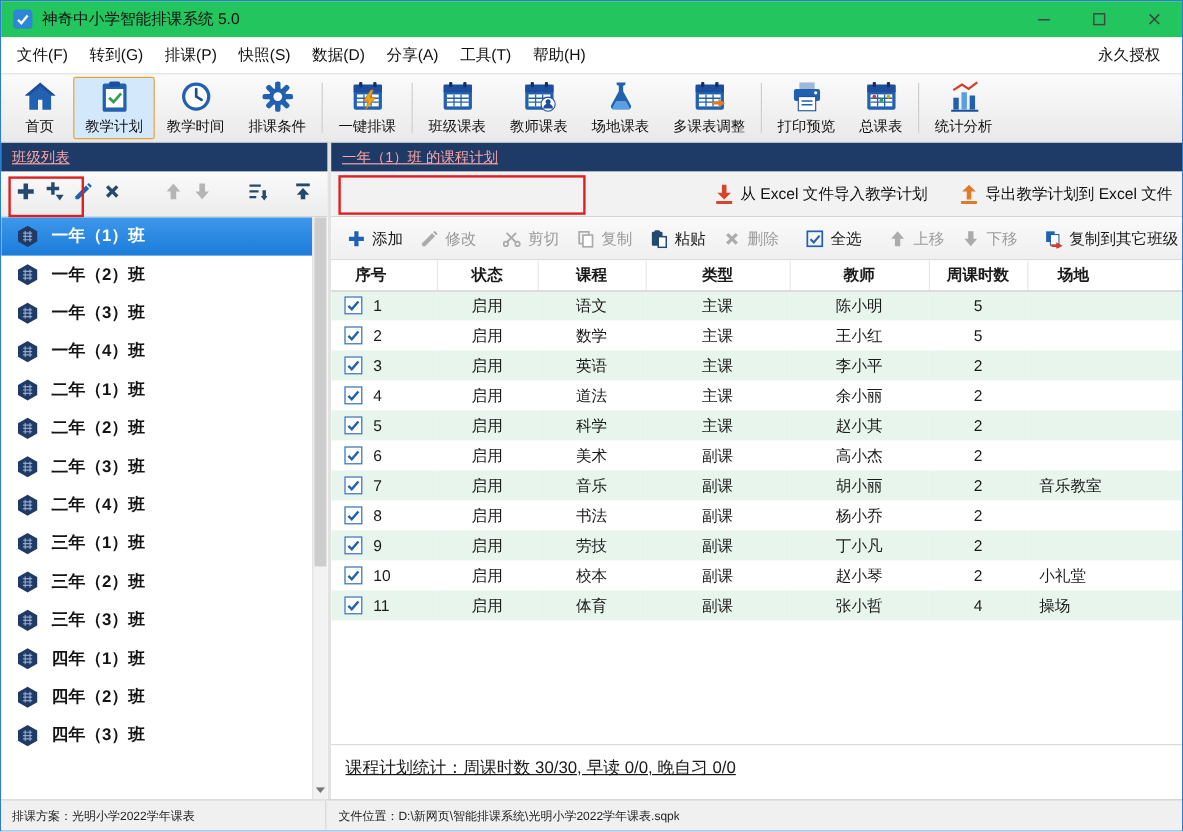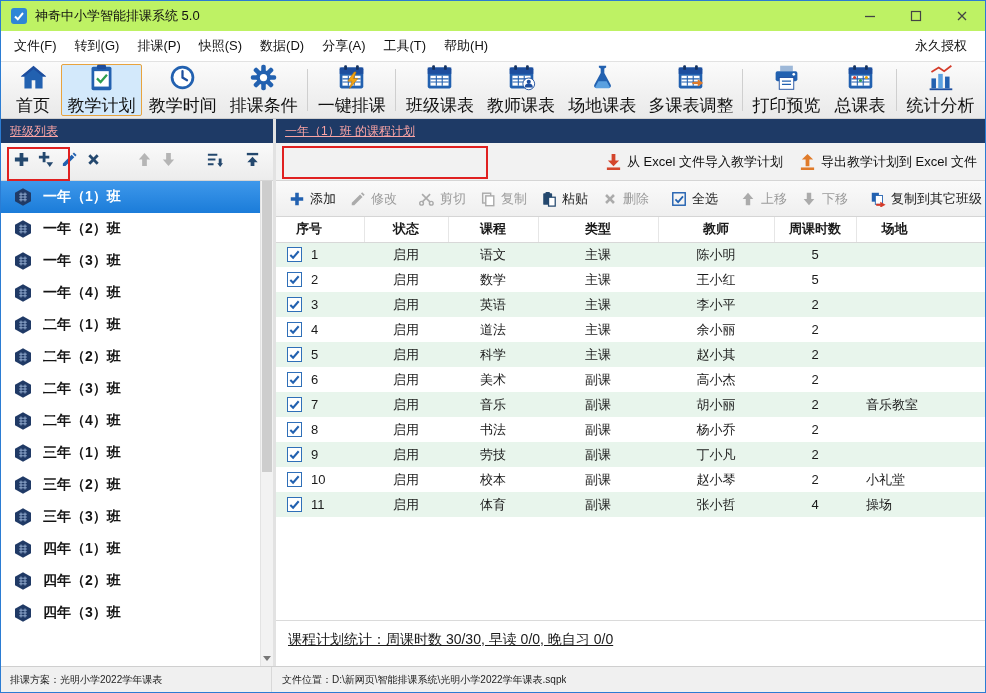--- a/index.html
+++ b/index.html
@@ -1,40 +1,40 @@
 <!DOCTYPE html>
 <html><head>
 <meta charset="utf-8">
 <style>
   * { margin:0; padding:0; box-sizing:border-box; font-family:"Liberation Sans","DejaVu Sans",sans-serif; }
   html,body { width:986px; height:693px; overflow:hidden; background:#fff; }
   .window { width:986px; height:693px; border:1px solid #2B7CD3; background:#fff; display:flex; flex-direction:column; position:relative; }
 
   
-  .titlebar { height:30px; display:flex; align-items:center; background:#bef264; flex:0 0 auto; }
+  .titlebar { height:30px; display:flex; align-items:center; background:#22c55e; flex:0 0 auto; }
   .app-icon { width:18px; height:18px; margin:0 7px 0 9px; display:inline-flex; }
   .app-icon svg { width:100%; height:100%; }
   .title-text { font-size:13px; color:#111; }
   .win-controls { margin-left:auto; display:flex; height:100%; }
   .win-btn { width:46px; height:100%; display:flex; align-items:center; justify-content:center; }
   .win-btn svg { width:12px; height:12px; }
 
   
   .menubar { height:30px; display:flex; align-items:center; background:#fff; padding:0 4px; flex:0 0 auto; }
   .menu-items { display:flex; }
   .menu-item { padding:6px 9px; font-size:13px; color:#111; white-space:nowrap; }
   .license { margin-left:auto; padding-right:14px; font-size:13px; color:#111; }
 
   
   .toolbar { height:58px; flex:0 0 auto; background:linear-gradient(#FBFBFB,#E9E9E9); border-top:1px solid #E2E2E2; border-bottom:1px solid #CFCFCF; display:flex; align-items:stretch; padding:2px 4px; }
   .tb-item { display:flex; flex-direction:column; align-items:center; justify-content:center; padding:2px 9px; border:1px solid transparent; border-radius:2px; min-width:56px; cursor:default; }
   .tb-item.selected { background:#D3E9FB; border-color:#E8A33D; }
   .tb-icon { display:block; width:29px; height:29px; }
   .tb-icon svg { width:100%; height:100%; }
-  .tb-label { font-size:17px; color:#111; margin-top:2px; white-space:nowrap; }
+  .tb-label { font-size:12px; color:#111; margin-top:2px; white-space:nowrap; }
   .tb-sep { width:1px; background:#CFCFCF; margin:5px 3px; }
 
   
   .main { flex:1 1 auto; display:flex; min-height:0; }
   .panel-header { height:24px; background:#1E3A66; color:#fca5a5; font-size:12px; display:flex; align-items:center; padding:0 9px; flex:0 0 auto;text-decoration:underline; }
 
   
   .left-panel { width:272px; flex:0 0 auto; display:flex; flex-direction:column; background:#fff; min-height:0; }
   .left-toolbar { height:38px; flex:0 0 auto; background:linear-gradient(#FAFAFA,#ECECEC); border-bottom:1px solid #D5D5D5; display:flex; align-items:center; padding:0 8px; }
   .lt-btn { width:28px; height:28px; display:flex; align-items:center; justify-content:center; }
@@ -50,21 +50,21 @@
   .sb-down { position:absolute; bottom:1px; left:0; right:0; height:14px; display:flex; align-items:center; justify-content:center; color:#6E6E6E; font-size:9px; }
 
   .splitter { width:3px; background:#E2E2E2; flex:0 0 auto; }
 
   
   .right-panel { flex:1 1 auto; display:flex; flex-direction:column; min-width:0; min-height:0; background:#fff; }
   .tab-row { height:38px; flex:0 0 auto; background:#F2F2F2; border-bottom:1px solid #D5D5D5; display:flex; align-items:center; padding:0 8px; }
   .tabs { display:flex; align-items:center; }
   .tab { padding:6px 8px; font-size:12.5px; color:#333; margin-right:2px; border:1px solid transparent; white-space:nowrap; }
   .tab.active { background:#fff; border-color:#C8C8C8; color:#1B5FAE; font-weight:bold; }
-  .excel-btns { margin-left:auto; display:flex; align-items:flex-start; gap:16px; }
+  .excel-btns { margin-left:auto; display:flex; align-items:flex-start; gap:26px; }
   .excel-btn { display:flex; align-items:center; gap:5px; font-size:13px; color:#111; white-space:nowrap; }
   .excel-icon { width:17px; height:17px; display:inline-flex; }
   .excel-icon svg { width:100%; height:100%; }
 
   .action-bar { height:36px; flex:0 0 auto; background:linear-gradient(#FAFAFA,#EFEFEF); border-bottom:1px solid #D5D5D5; display:flex; align-items:center; padding:0 6px; }
   .act-btn { display:flex; align-items:center; gap:5px; padding:5px 7px; font-size:13px; color:#1A1A1A; white-space:nowrap; }
   .act-btn.disabled { color:#9B9B9B; }
   .act-icon { width:16px; height:16px; display:inline-flex; }
   .act-icon svg { width:100%; height:100%; }
   .act-sep { width:1px; height:22px; background:#D5D5D5; margin:0 4px; }

